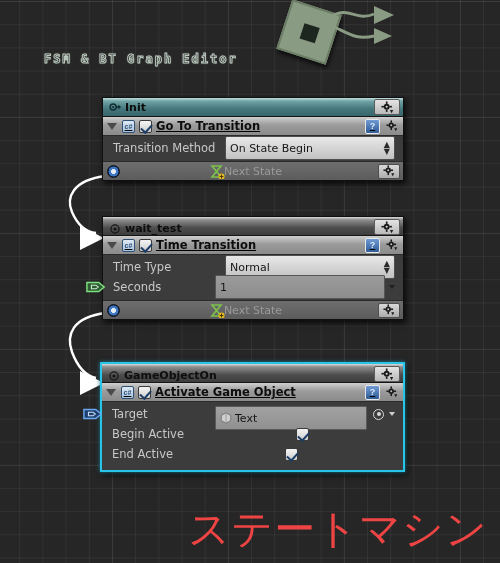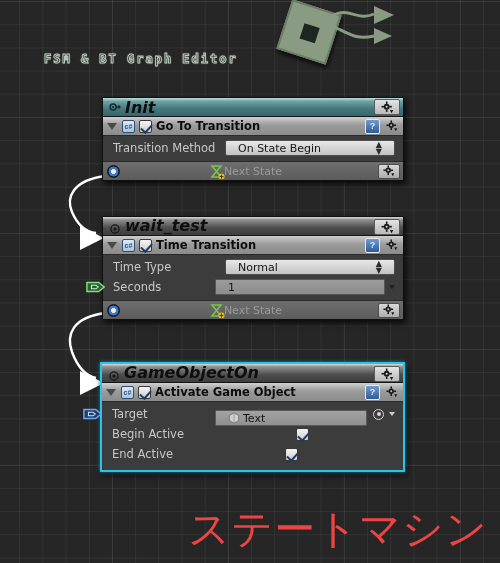--- a/index.html
+++ b/index.html
@@ -92,36 +92,37 @@
     position:relative;
   }
   .node-header.teal{
     background:linear-gradient(to bottom,#bfdedd 0%,#6fa3a4 18%,#45777c 60%,#35666b 100%);
   }
   .node-header.grey{
     background:linear-gradient(to bottom,#d9d9d9 0%,#8e8e8e 16%,#4d4d4d 60%,#3d3d3d 100%);
     align-items:flex-end;
   }
   .node-title{
-    font-size:16px; font-weight:bold; color:#0e0e0e;
-    font-family:"DejaVu Sans", sans-serif; white-space:nowrap;font-style:italic;
+    font-size:11px; font-weight:bold; color:#0e0e0e;
+    font-family:"DejaVu Sans", sans-serif; white-space:nowrap;
   }
   .hdr-icon{ width:12px; height:12px; flex:0 0 auto; }
   .gear-btn{
     margin-left:auto; width:26px; height:16px;
     background:linear-gradient(to bottom,#e4e4e4,#b9b9b9);
     border:1px solid #5a5a5a; border-radius:2px;
     display:flex; align-items:center; justify-content:center;
   }
 
   .comp-header{
     height:19px; display:flex; align-items:center; gap:4px;
     padding:0 3px 0 4px;
     background:linear-gradient(to bottom,#cfcfcf 0%,#9b9b9b 45%,#8b8b8b 100%);
     border-bottom:1px solid #2b2b2b;
+    text-decoration:underline;
   }
   .foldout{
     width:0;height:0;border-left:5px solid transparent;border-right:5px solid transparent;
     border-top:7px solid #4a4a4a; margin-right:1px;
   }
   .cs-icon{
     width:13px;height:13px;border:1px solid #2f4f73;border-radius:2px;
     background:linear-gradient(to bottom,#dfe9f4,#a8c4e0);
     font-size:7px; font-weight:bold; color:#2c4f78;
     display:flex; align-items:center; justify-content:center; line-height:1;
@@ -152,22 +153,22 @@
   .body{ background:#3c3c3c; padding:2px 0 3px 0; }
   .row{
     height:20px; display:flex; align-items:center; padding:0 8px 0 10px;
     position:relative;
   }
   .label{
     font-size:11.5px; color:#c8c8c8; font-family:"DejaVu Sans", sans-serif;
     white-space:nowrap;
   }
   .field{
-    margin-left:auto; height:16px; width:170px;
-    display:flex; align-items:center; padding:0 12px;
+    margin-left:auto; height:24px; width:170px;
+    display:flex; align-items:center; padding:0 4px;
     font-size:11px; color:#161616;
     font-family:"DejaVu Sans", sans-serif;
   }
   .field.dropdown{
     background:linear-gradient(to bottom,#e8e8e8,#c2c2c2);
     border:1px solid #4e4e4e; border-radius:2px;
     justify-content:flex-start;
   }
   .field.text{
     background:linear-gradient(to bottom,#9b9b9b,#8d8d8d);

